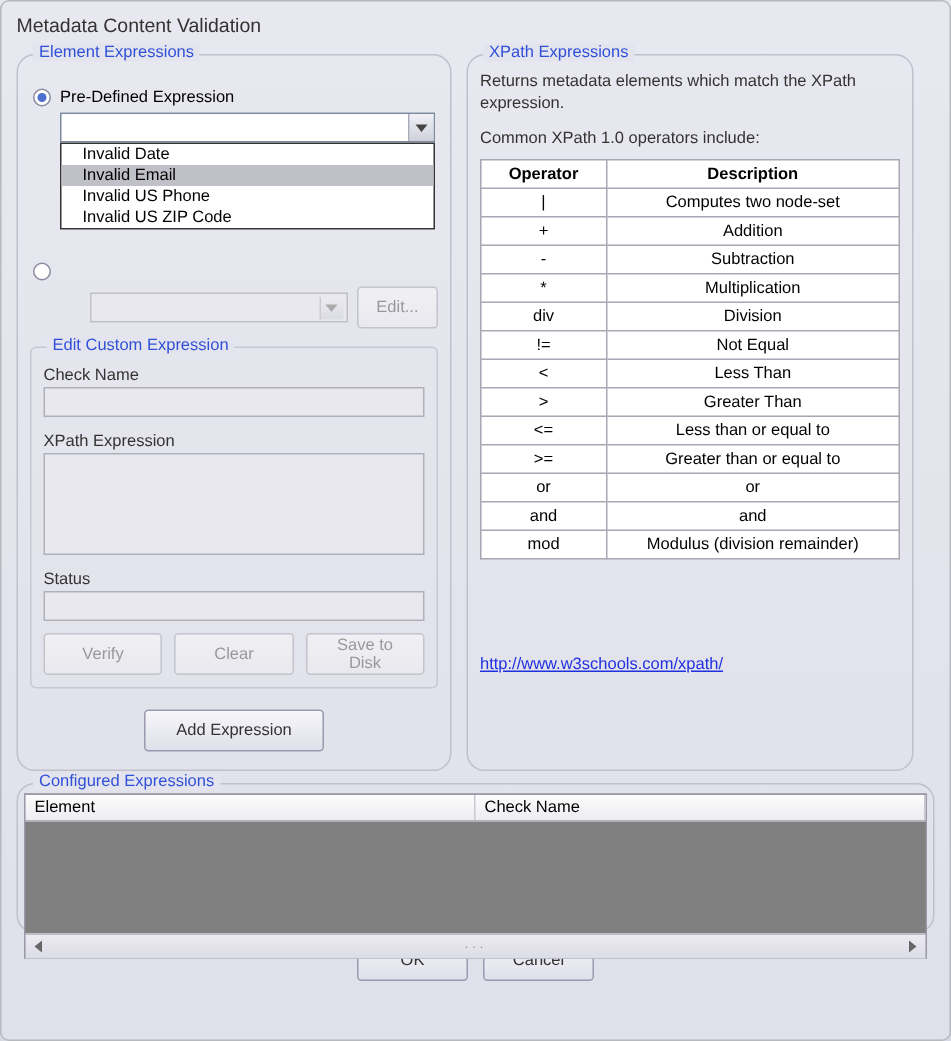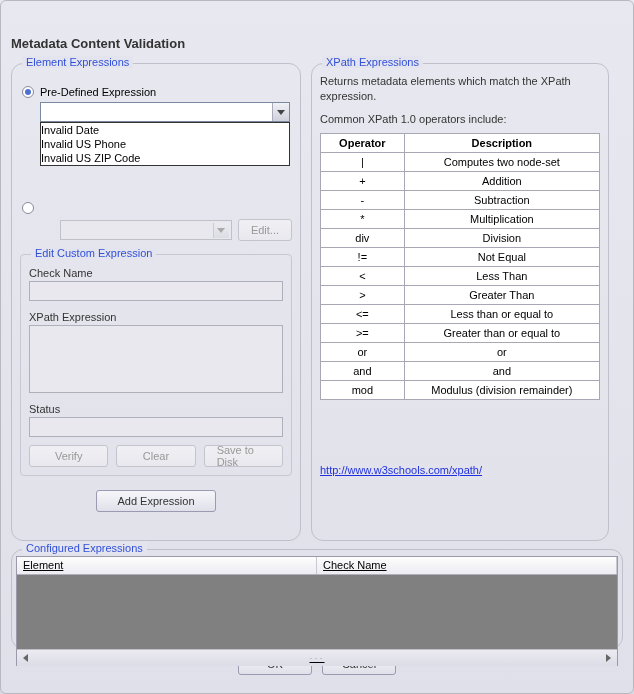--- a/index.html
+++ b/index.html
@@ -15,24 +15,23 @@
   }
   .window {
     width: 634px;
     height: 694px;
     border: 1px solid #b8b8c0;
     background: linear-gradient(#e8e8f0, #e0e0ea);
     border-radius: 6px;
   }
   .title {
     font-size: 13px;
-    font-weight: bold;
+    font-weight: normal;
     color: #333;
     padding: 8px 10px 6px 10px;
-    margin-top: 27px;
   }
   .content {
     padding: 0 10px 6px 10px;
   }
   .row1 { display: flex; gap: 10px; }
   .fieldset {
     border: 1px solid #c0c0cc;
     border-radius: 12px;
     padding: 10px 8px 8px 8px;
     position: relative;
@@ -79,21 +78,21 @@
   }
   .combo-btn::after { content:""; border-left:4px solid transparent; border-right:4px solid transparent; border-top:5px solid #444;}
   .dropdown {
     position: absolute;
     left: 0; top: 20px;
     width: 250px;
     background: #fff;
     border: 1px solid #333;
     z-index: 100;
   }
-  .dropdown-item { padding: 1px 0; }
+  .dropdown-item { padding: 1px 14px; }
   .dropdown-item.hover { background: #c0c0c8; }
   .cursor {
     position: absolute;
     left: 221px; top: 28px;
     font-size: 16px; color:#000;
     pointer-events:none;
     transform: rotate(-10deg);
   }
   .disabled-combo {
     margin: 2px 0 2px 20px;
@@ -110,26 +109,27 @@
     border-left:1px solid #ccc;
   }
   .disabled-combo .arrow {
     position:absolute; right:6px; top:7px;
     border-left:4px solid transparent; border-right:4px solid transparent; border-top:5px solid #aaa;
     z-index: 1;
   }
   .edit-btn-row { margin-left: 20px; margin-top: 0; display:flex; gap:6px; align-items:center;}
   .btn {
     height: 22px;
-    padding: 0 12px;
+    padding: 13px 12px;
     border: 1px solid #9a9ab0;
     background: linear-gradient(#f6f6fa,#e0e0ea);
     border-radius: 3px;
     display:inline-flex; align-items:center; justify-content:center;
     color:#333;
+    text-align:center;
   }
   .btn.disabled { color:#999; border-color:#c4c4cc; background:linear-gradient(#f0f0f4,#e8e8ee);}
   .inner-fieldset {
     border: 1px solid #c8c8d2;
     border-radius: 4px;
     padding: 8px;
     position: relative;
     margin-top: 12px;
   }
   .inner-legend {
@@ -170,21 +170,20 @@
   .configured {
     margin-top: 8px;
     height: 100px;
     padding: 6px 4px 4px 4px;
   }
   .conf-table {
     border: 1px solid #9a9aaa;
     height: 110px;
     background: #808080;
     position: relative;
-    text-decoration: underline;
   }
   .conf-header {
     display:flex;
     height:18px;
     background: linear-gradient(#fdfdfd,#ececf2);
     border-bottom:1px solid #b0b0ba;
   }
   .conf-col { padding:2px 6px; border-right:1px solid #c8c8d0; }
   .conf-col.c1 { width: 50%; }
   .conf-col.c2 { width: 50%; }
@@ -220,20 +219,21 @@
         <div class="radio-row">
           <span class="radio checked"></span>
           <span>Pre-Defined Expression</span>
         </div>
 
         <div class="combo">
           <div class="combo-box"></div>
           <div class="combo-btn"></div>
           <div class="dropdown" id="dropdown">
               <div class="dropdown-item">Invalid Date</div>
+              <div class="dropdown-item hover">Invalid Email</div>
               <div class="dropdown-item">Invalid US Phone</div>
               <div class="dropdown-item">Invalid US ZIP Code</div>
             </div>
           <span class="cursor">↖</span>
         </div>
 
         <div style="height:74px;"></div>
 
         <div class="radio-row" style="margin-top:4px;">
           <span class="radio"></span>

